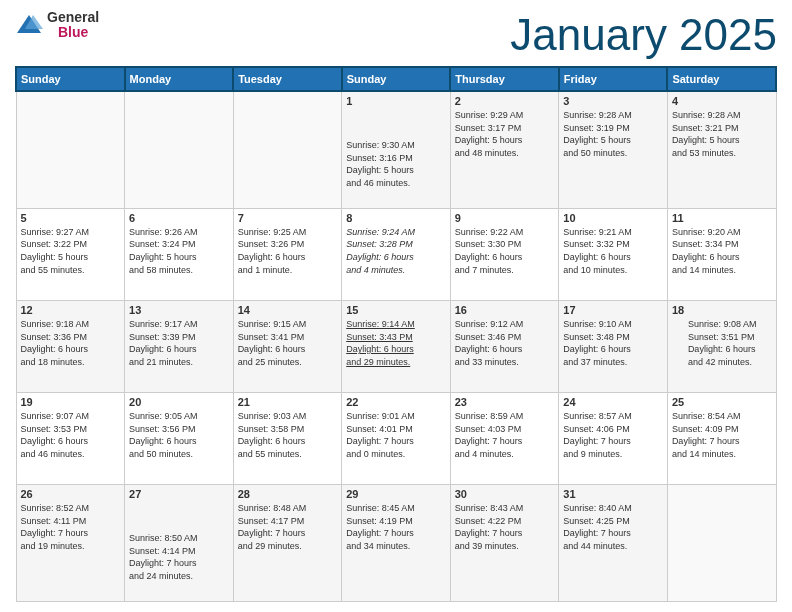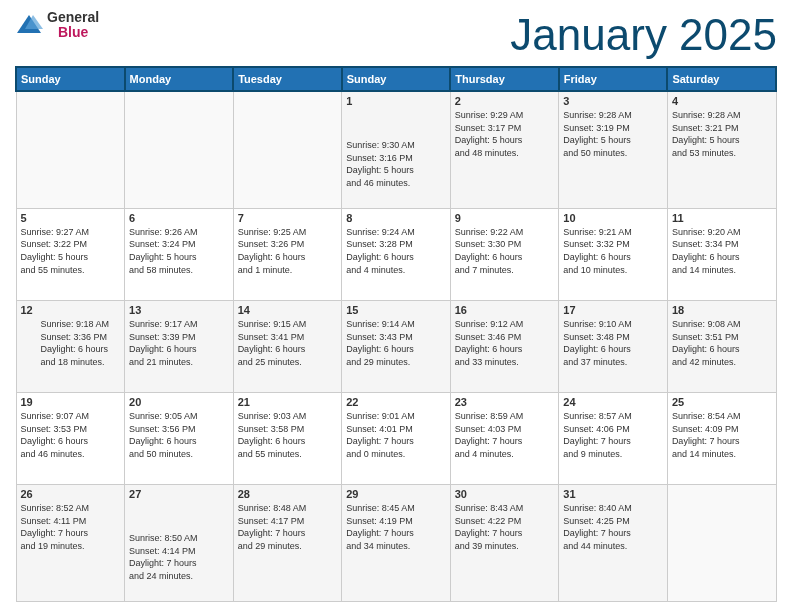--- a/index.html
+++ b/index.html
@@ -188,21 +188,21 @@
           </td>
           <td>
             <span class="day-number">7</span>
             <div class="day-info" style="white-space: pre-line;">Sunrise: 9:25 AM
 Sunset: 3:26 PM
 Daylight: 6 hours
 and 1 minute.</div>
           </td>
           <td>
             <span class="day-number">8</span>
-            <div class="day-info" style="white-space: pre-line;">Sunrise: 9:24 AM
+            <div class="day-info" style="white-space: pre-line; font-style: italic;">Sunrise: 9:24 AM
 Sunset: 3:28 PM
 Daylight: 6 hours
 and 4 minutes.</div>
           </td>
           <td>
             <span class="day-number">9</span>
             <div class="day-info" style="white-space: pre-line;">Sunrise: 9:22 AM
 Sunset: 3:30 PM
 Daylight: 6 hours
 and 7 minutes.</div>
@@ -218,63 +218,63 @@
             <span class="day-number">11</span>
             <div class="day-info" style="white-space: pre-line;">Sunrise: 9:20 AM
 Sunset: 3:34 PM
 Daylight: 6 hours
 and 14 minutes.</div>
           </td>
         </tr>
         <tr>
           <td>
             <span class="day-number">12</span>
-            <div class="day-info" style="white-space: pre-line; margin-left: 20px;">Sunrise: 9:18 AM
+            <div class="day-info" style="white-space: pre-line;">Sunrise: 9:18 AM
 Sunset: 3:36 PM
 Daylight: 6 hours
 and 18 minutes.</div>
           </td>
           <td>
             <span class="day-number">13</span>
             <div class="day-info" style="white-space: pre-line;">Sunrise: 9:17 AM
 Sunset: 3:39 PM
 Daylight: 6 hours
 and 21 minutes.</div>
           </td>
           <td>
             <span class="day-number">14</span>
             <div class="day-info" style="white-space: pre-line;">Sunrise: 9:15 AM
 Sunset: 3:41 PM
 Daylight: 6 hours
 and 25 minutes.</div>
           </td>
           <td>
             <span class="day-number">15</span>
-            <div class="day-info" style="white-space: pre-line;">Sunrise: 9:14 AM
+            <div class="day-info" style="white-space: pre-line; text-decoration: underline;">Sunrise: 9:14 AM
 Sunset: 3:43 PM
 Daylight: 6 hours
 and 29 minutes.</div>
           </td>
           <td>
             <span class="day-number">16</span>
             <div class="day-info" style="white-space: pre-line;">Sunrise: 9:12 AM
 Sunset: 3:46 PM
 Daylight: 6 hours
 and 33 minutes.</div>
           </td>
           <td>
             <span class="day-number">17</span>
             <div class="day-info" style="white-space: pre-line;">Sunrise: 9:10 AM
 Sunset: 3:48 PM
 Daylight: 6 hours
 and 37 minutes.</div>
           </td>
           <td>
             <span class="day-number">18</span>
-            <div class="day-info" style="white-space: pre-line;">Sunrise: 9:08 AM
+            <div class="day-info" style="white-space: pre-line; margin-left: 16px;">Sunrise: 9:08 AM
 Sunset: 3:51 PM
 Daylight: 6 hours
 and 42 minutes.</div>
           </td>
         </tr>
         <tr>
           <td>
             <span class="day-number">19</span>
             <div class="day-info" style="white-space: pre-line;">Sunrise: 9:07 AM
 Sunset: 3:53 PM

